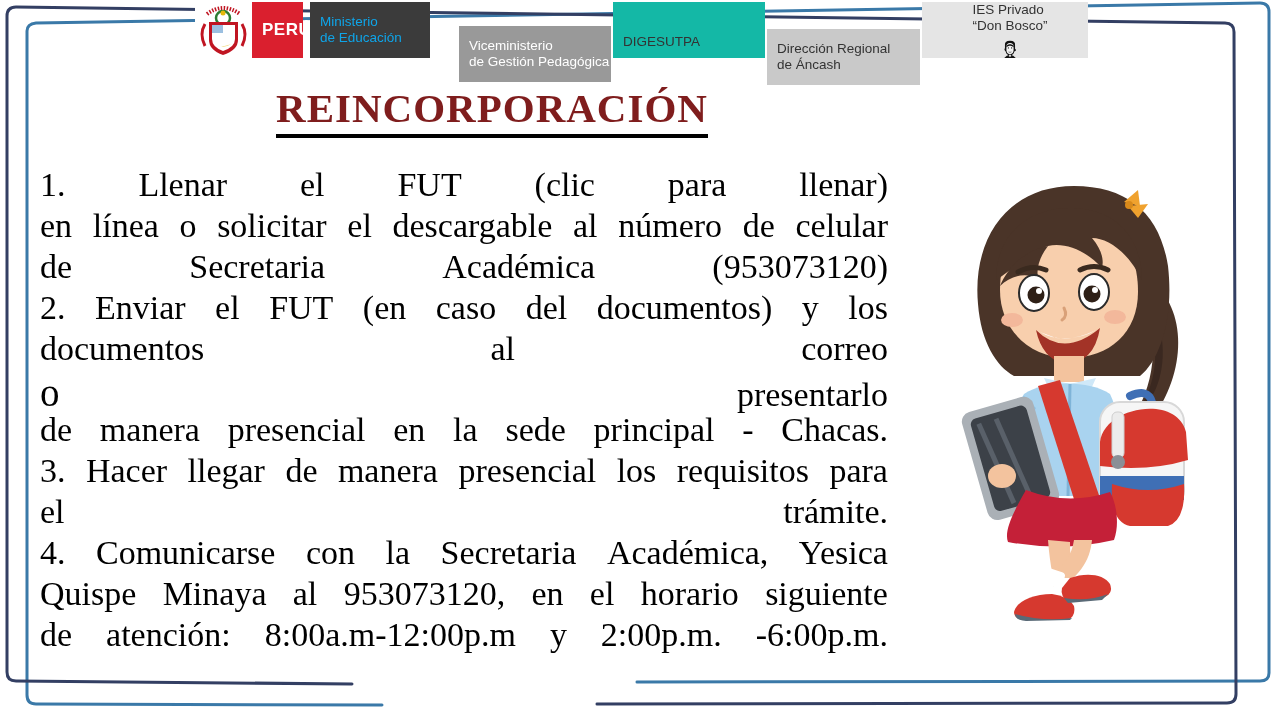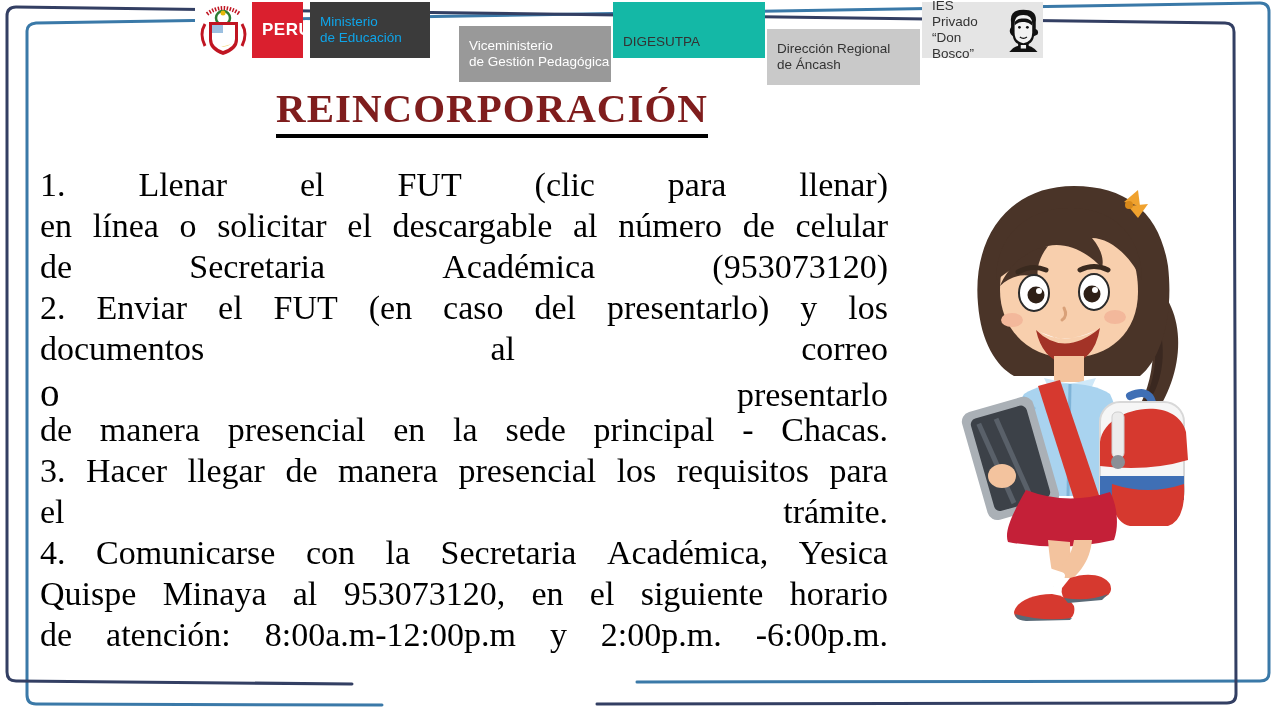--- a/index.html
+++ b/index.html
@@ -15,21 +15,21 @@
   .bblock{position:absolute;top:2px;height:56px;display:flex;flex-direction:column;justify-content:center;
           box-sizing:border-box;padding-left:10px;}
   .bblock .l{font-size:13.5px;line-height:16px;}
   .coat-block{position:absolute;left:0;top:0;width:57px;height:62px;background:#ffffff;}
   .peru-block{left:57px;width:51px;background:#da1f2e;color:#fff;align-items:flex-start;}
   .peru-block .brand{font-size:17px;letter-spacing:.5px;font-weight:bold;}
   .minedu-block{left:115px;width:120px;background:#3b3b3b;color:#0ea5e9;}
   .vice-block{left:264px;width:152px;background:#999999;color:#fff;margin-top:24px;}
   .dige-block{left:418px;width:152px;background:#14b8a6;color:#333;justify-content:flex-end;padding-bottom:8px;}
   .dire-block{left:572px;width:153px;background:#c9c9c9;color:#333;margin-top:27px;}
-  .ies-block{left:727px;width:121px;background:#e5e5e5;color:#333;flex-direction:row;align-items:center;gap:6px;}
+  .ies-block{left:727px;width:166px;background:#e5e5e5;color:#333;flex-direction:column;align-items:center;gap:6px;}
   .ies-text{display:flex;flex-direction:column;justify-content:center;}
 
   
   .title-wrap{position:absolute;left:40px;top:84px;width:848px;text-align:center;z-index:4;}
   .title{display:inline-block;font-family:"Liberation Serif", serif;font-weight:bold;font-size:41px;
          color:#7f1d1d;letter-spacing:1px;border-bottom:4px solid #000;padding-bottom:2px;
          transform:translateX(28px);}
 
   
   .body-text{position:absolute;left:40px;top:166px;width:848px;z-index:4;
@@ -142,21 +142,21 @@
       <span><span class="s-plain">(953073120)</span></span>
     </div>
     <div class="line">
       <span><span class="s-plain">2.</span></span>
       <span><span class="s-plain">Enviar</span></span>
       <span><span class="s-plain">el</span></span>
       <span><span class="s-plain">FUT</span></span>
       <span><span class="s-plain">(en</span></span>
       <span><span class="s-plain">caso</span></span>
       <span><span class="s-plain">del</span></span>
-      <span><span class="s-plain">presentarlo)</span></span>
+      <span><span class="s-plain">documentos)</span></span>
       <span><span class="s-plain">y</span></span>
       <span><span class="s-plain">los</span></span>
     </div>
     <div class="line">
       <span><span class="s-plain">documentos</span></span>
       <span><span class="s-plain">al</span></span>
       <span><span class="s-plain">correo</span></span>
     </div>
     <div class="line">
       <span><span class="s-plain-big">o</span></span>
@@ -197,22 +197,22 @@
       <span><span class="s-plain">Académica,</span></span>
       <span><span class="s-plain">Yesica</span></span>
     </div>
     <div class="line">
       <span><span class="s-plain">Quispe</span></span>
       <span><span class="s-plain">Minaya</span></span>
       <span><span class="s-plain">al</span></span>
       <span><span class="s-plain">953073120,</span></span>
       <span><span class="s-plain">en</span></span>
       <span><span class="s-plain">el</span></span>
+      <span><span class="s-plain">horario</span></span>
       <span><span class="s-plain">siguiente</span></span>
-      <span><span class="s-plain">horario</span></span>
     </div>
     <div class="line">
       <span><span class="s-plain">de</span></span>
       <span><span class="s-plain">atención:</span></span>
       <span><span class="s-plain">8:00a.m-12:00p.m</span></span>
       <span><span class="s-plain">y</span></span>
       <span><span class="s-plain">2:00p.m.</span></span>
       <span><span class="s-plain">-6:00p.m.</span></span>
     </div>
   </div>

